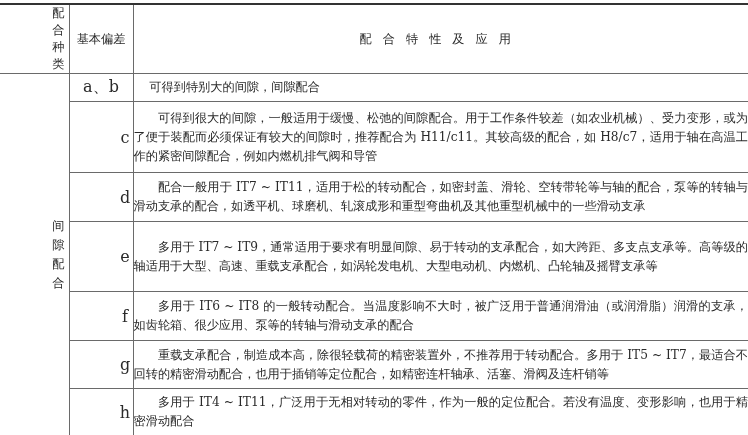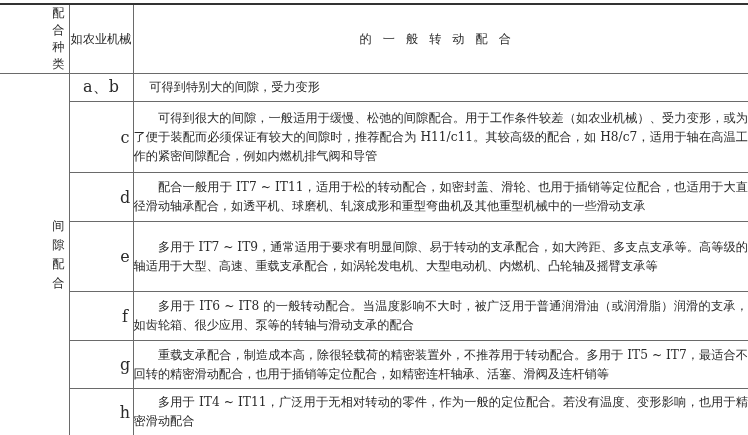--- a/index.html
+++ b/index.html
@@ -36,42 +36,42 @@
 
 <table class="fit">
   <colgroup>
       <col class="c1">
       <col class="c2">
       <col class="c3">
     </colgroup>
   <tbody>
       <tr>
     <th>配合种类</th>
-    <th>如农业机械</th>
-    <th class="h-app">的一般转动配合</th>
+    <th>基本偏差</th>
+    <th class="h-app">配合特性及应用</th>
   </tr>
   <tr class="r-ab">
     <td class="type" rowspan="7">
       <span class="vert">间隙配合</span>
     </td>
     <td class="dev">a、b</td>
     <td class="desc single">
-          <span class="p">可得到特别大的间隙，受力变形</span>
+          <span class="p">可得到特别大的间隙，间隙配合</span>
         </td>
   </tr>
   <tr class="r-c">
     <td class="dev">c</td>
     <td class="desc">
           <span class="p">可得到很大的间隙，一般适用于缓慢、松弛的间隙配合。用于工作条件较差（如农业机械）、受力变形，或为了便于装配而必须保证有较大的间隙时，推荐配合为 H11/c11。其较高级的配合，如 H8/c7，适用于轴在高温工作的紧密间隙配合，例如内燃机排气阀和导管</span>
         </td>
   </tr>
   <tr class="r-d">
     <td class="dev">d</td>
     <td class="desc">
-          <span class="p">配合一般用于 IT7 ~ IT11，适用于松的转动配合，如密封盖、滑轮、也用于插销等定位配合，也适用于大直径滑动轴承配合，如透平机、球磨机、轧滚成形和重型弯曲机及其他重型机械中的一些滑动支承</span>
+          <span class="p">配合一般用于 IT7 ~ IT11，适用于松的转动配合，如密封盖、滑轮、空转带轮等与轴的配合，泵等的转轴与滑动支承的配合，如透平机、球磨机、轧滚成形和重型弯曲机及其他重型机械中的一些滑动支承</span>
         </td>
   </tr>
   <tr class="r-e">
     <td class="dev">e</td>
     <td class="desc">
           <span class="p">多用于 IT7 ~ IT9，通常适用于要求有明显间隙、易于转动的支承配合，如大跨距、多支点支承等。高等级的轴适用于大型、高速、重载支承配合，如涡轮发电机、大型电动机、内燃机、凸轮轴及摇臂支承等</span>
         </td>
   </tr>
   <tr class="r-f">
     <td class="dev">f</td>

